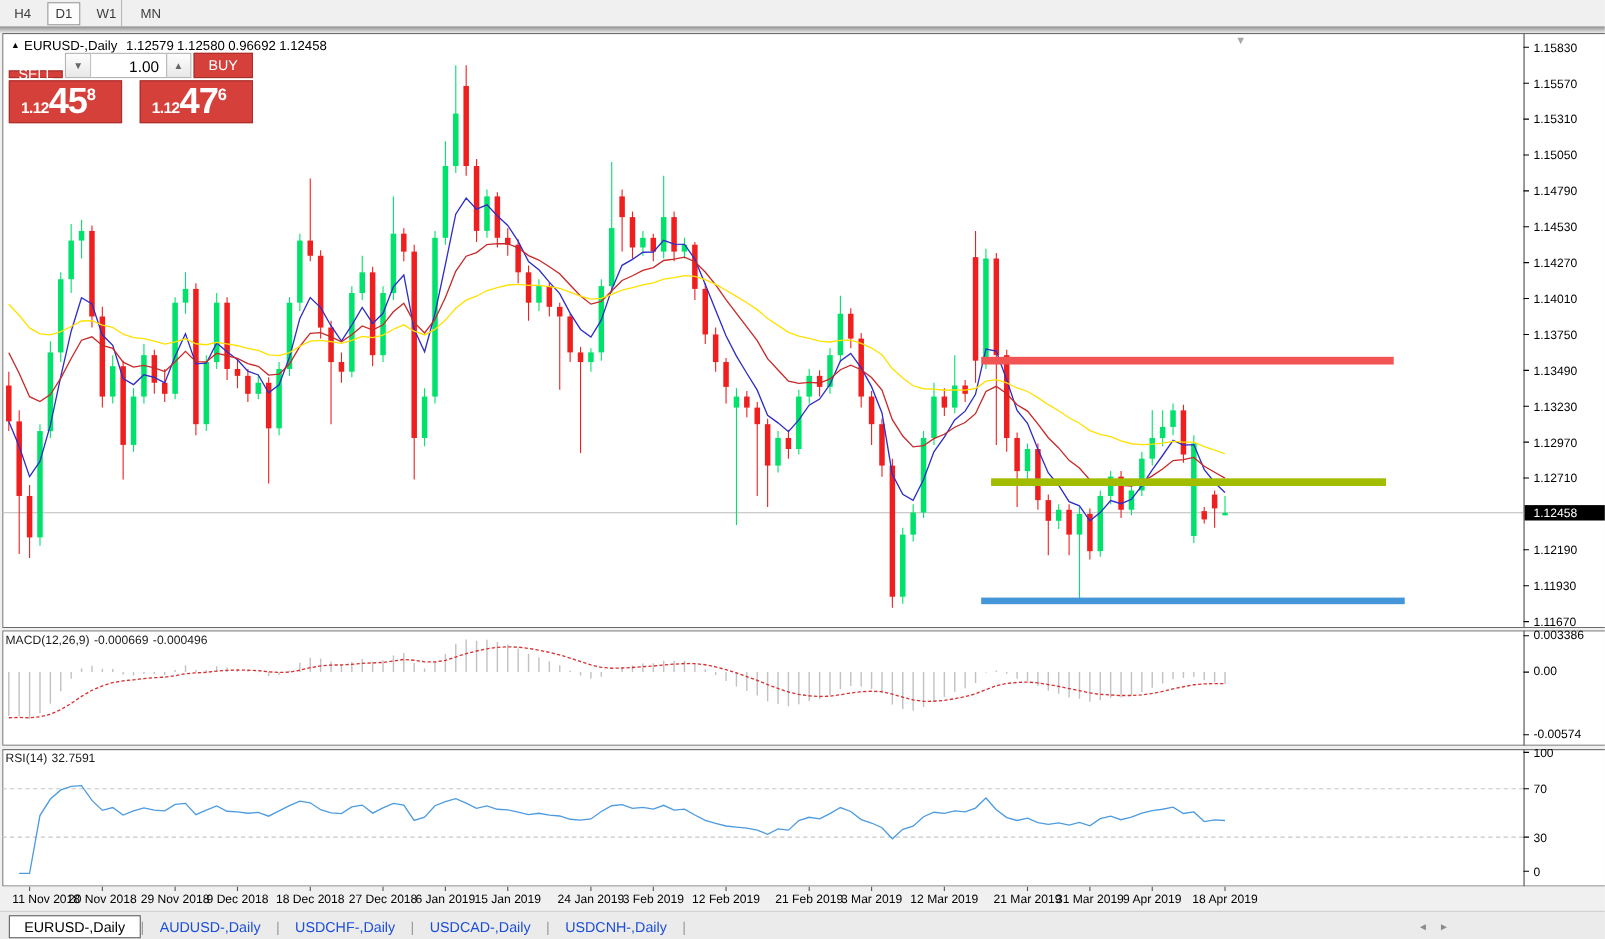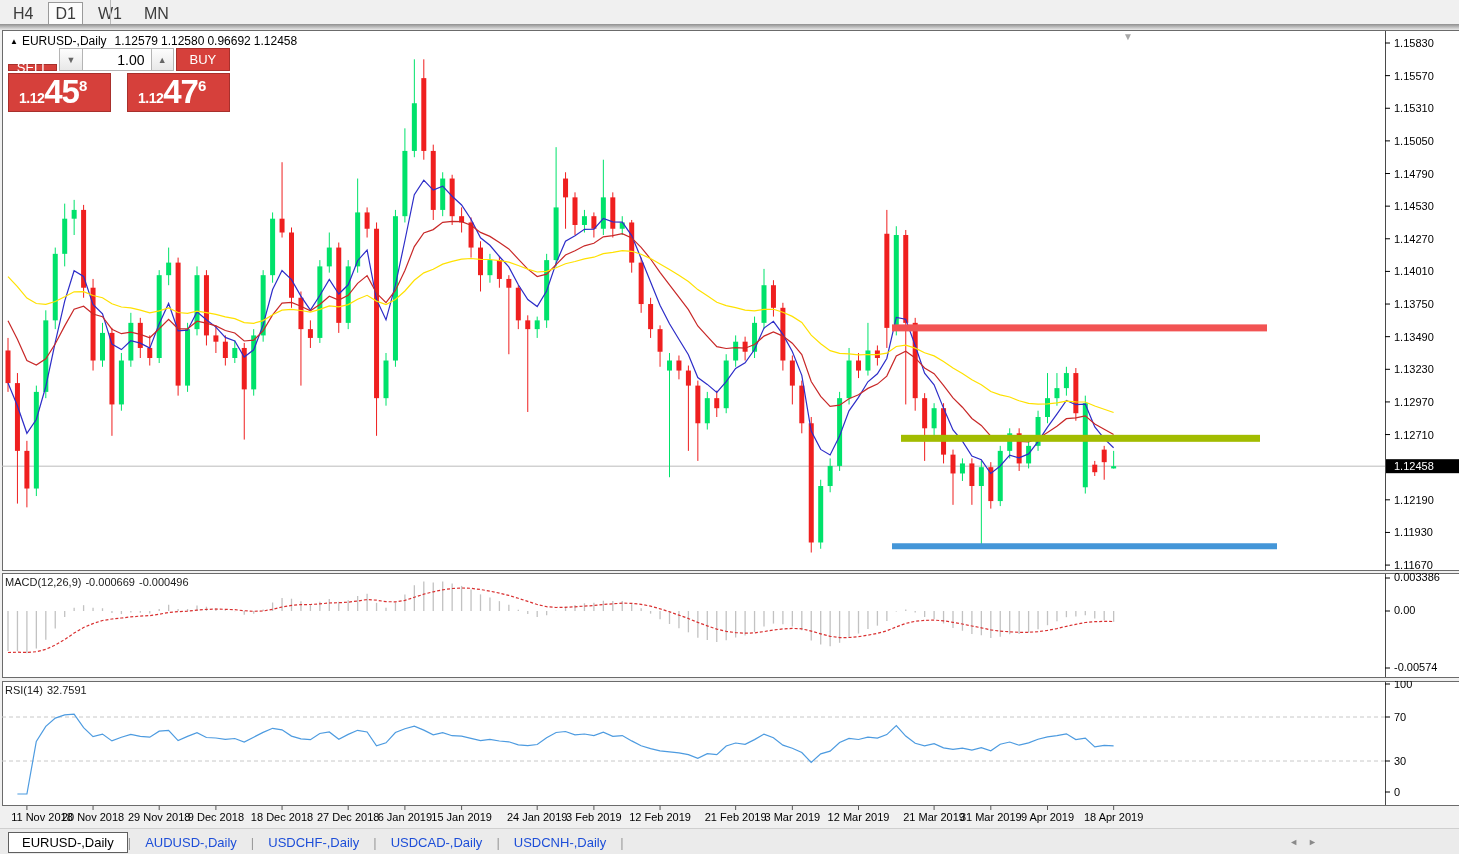--- a/index.html
+++ b/index.html
@@ -1,21 +1,21 @@
 <!DOCTYPE html>
 <html><head>
 <meta charset="utf-8">
 <style>
   html,body{margin:0;padding:0;}
   #app{position:relative;width:1459px;height:854px;background:#F0F0F0;
        font-family:"Liberation Sans","DejaVu Sans",sans-serif;overflow:hidden;
        -webkit-font-smoothing:none;}
   
   #toolbar{position:absolute;left:0;top:0;width:1459px;height:24px;background:#F0F0F0;}
-  .tfbtn{display:inline-block;margin:2px 2px 0 6px;padding:2px 6px 3px 6px;font-size:16px;
+  .tfbtn{display:inline-block;margin:2px 2px 0 6px;padding:2px 6px 3px 6px;font-size:12px;
          color:#3c3c3c;border:1px solid transparent;cursor:default;}
   .tfbtn.sel{background:#fcfcfc;border:1px solid #9a9a9a;}
   #tb-sep{position:absolute;left:110px;top:0;width:1px;height:24px;background:#b9b9b9;}
   #win-edge{position:absolute;left:0;top:24px;width:1459px;height:6px;
             background:linear-gradient(#8f8f8f,#e9e9e9);}
   
   .pane{position:absolute;left:2px;}
   
   #chart-header{position:absolute;left:10px;top:34px;font-size:12px;color:#000;white-space:nowrap;}
   #chart-header .mk{font-size:8px;position:relative;top:-1px;margin-right:4px;}

